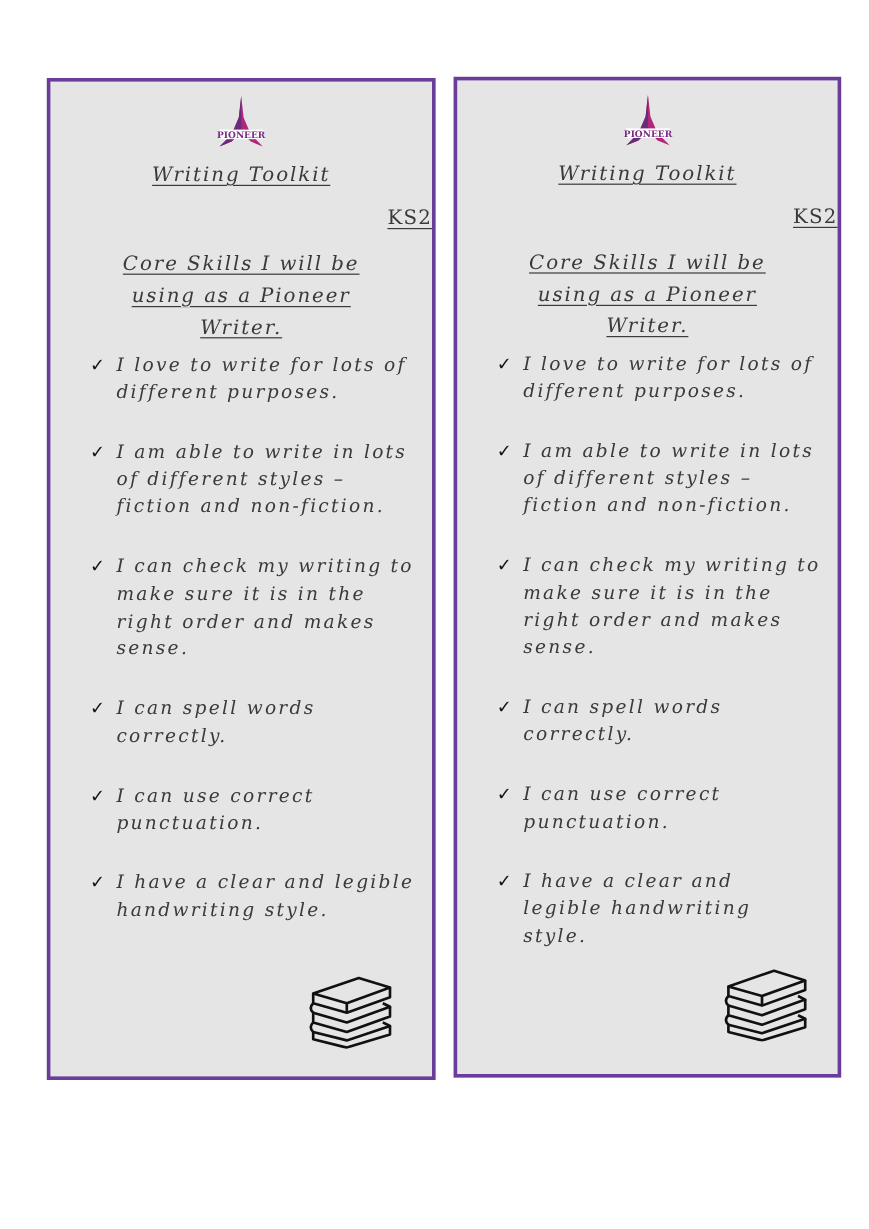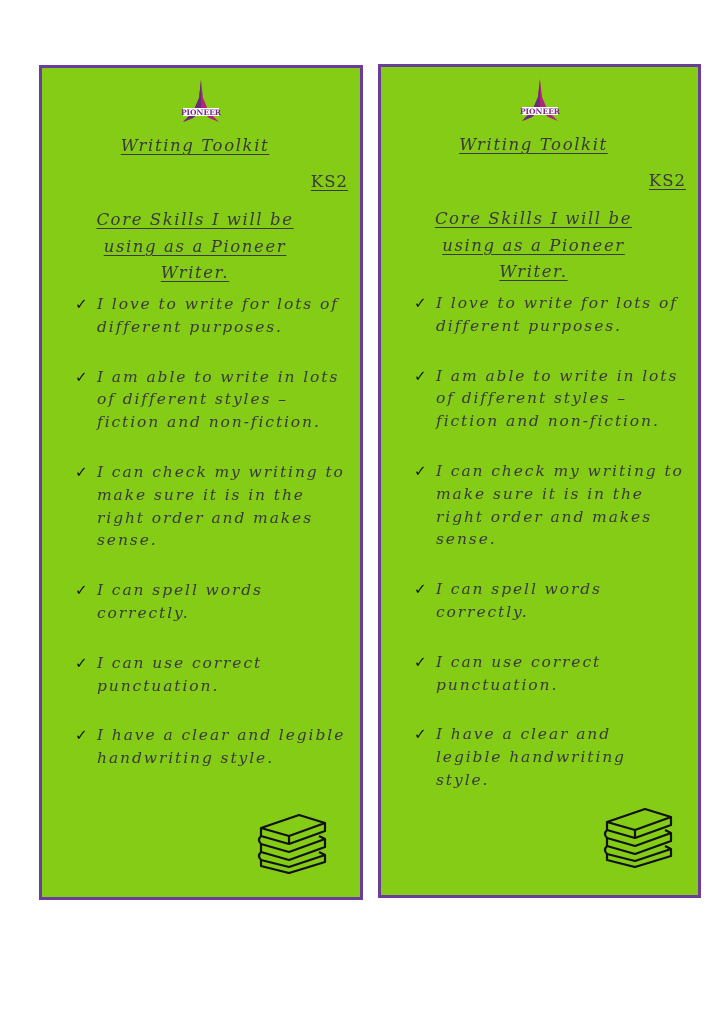--- a/index.html
+++ b/index.html
@@ -1,22 +1,22 @@
 <!DOCTYPE html>
 <html><head>
 <meta charset="utf-8">
 <style>
   html, body { margin:0; padding:0; background:#ffffff; }
   body { width:724px; height:1024px; position:relative; overflow:hidden;
          font-family: "DejaVu Serif", serif; color:#3a3a3a; }
-  .card { position:absolute; border:3px solid #6a3d9a; box-sizing:border-box; background:#84cc16; }
+  .card { position:absolute; border:3px solid #6a3d9a; box-sizing:border-box; background:#e5e5e5; }
   .card.left { left:39px; top:65px; width:324px; height:835px; }
   .card.right { left:378px; top:64px; width:323px; height:834px; }
   .logo { position:absolute; left:50%; top:10px; width:44px; height:46px; margin-left:-22px; }
-  .title { position:absolute; left:0; right:12px; text-align:center; font-style:italic;
+  .title { position:absolute; left:0; right:0; text-align:center; font-style:italic;
            letter-spacing:1.6px; font-size:16.5px; text-decoration:underline;
            text-underline-offset:3px; text-decoration-thickness:1px; color:#3a3a3a; }
   .t1 { top:68px; }
   .t2 { top:104px; font-style:normal; letter-spacing:1px;text-align:right; }
   .t3 { top:139px; line-height:26.5px; padding:0 46px; }
   .list { position:absolute; left:33px; right:14px; top:225px; margin:0; padding:0; list-style:none; }
   .item { position:relative; padding-left:22px; font-size:15.5px; font-style:italic;
           letter-spacing:1.9px; line-height:22.8px; margin-bottom:27px; color:#3a3a3a; }
   .check { position:absolute; left:0; top:0; font-style:normal; font-size:15px; color:#111;
            font-family:"DejaVu Sans", sans-serif; letter-spacing:0; }

